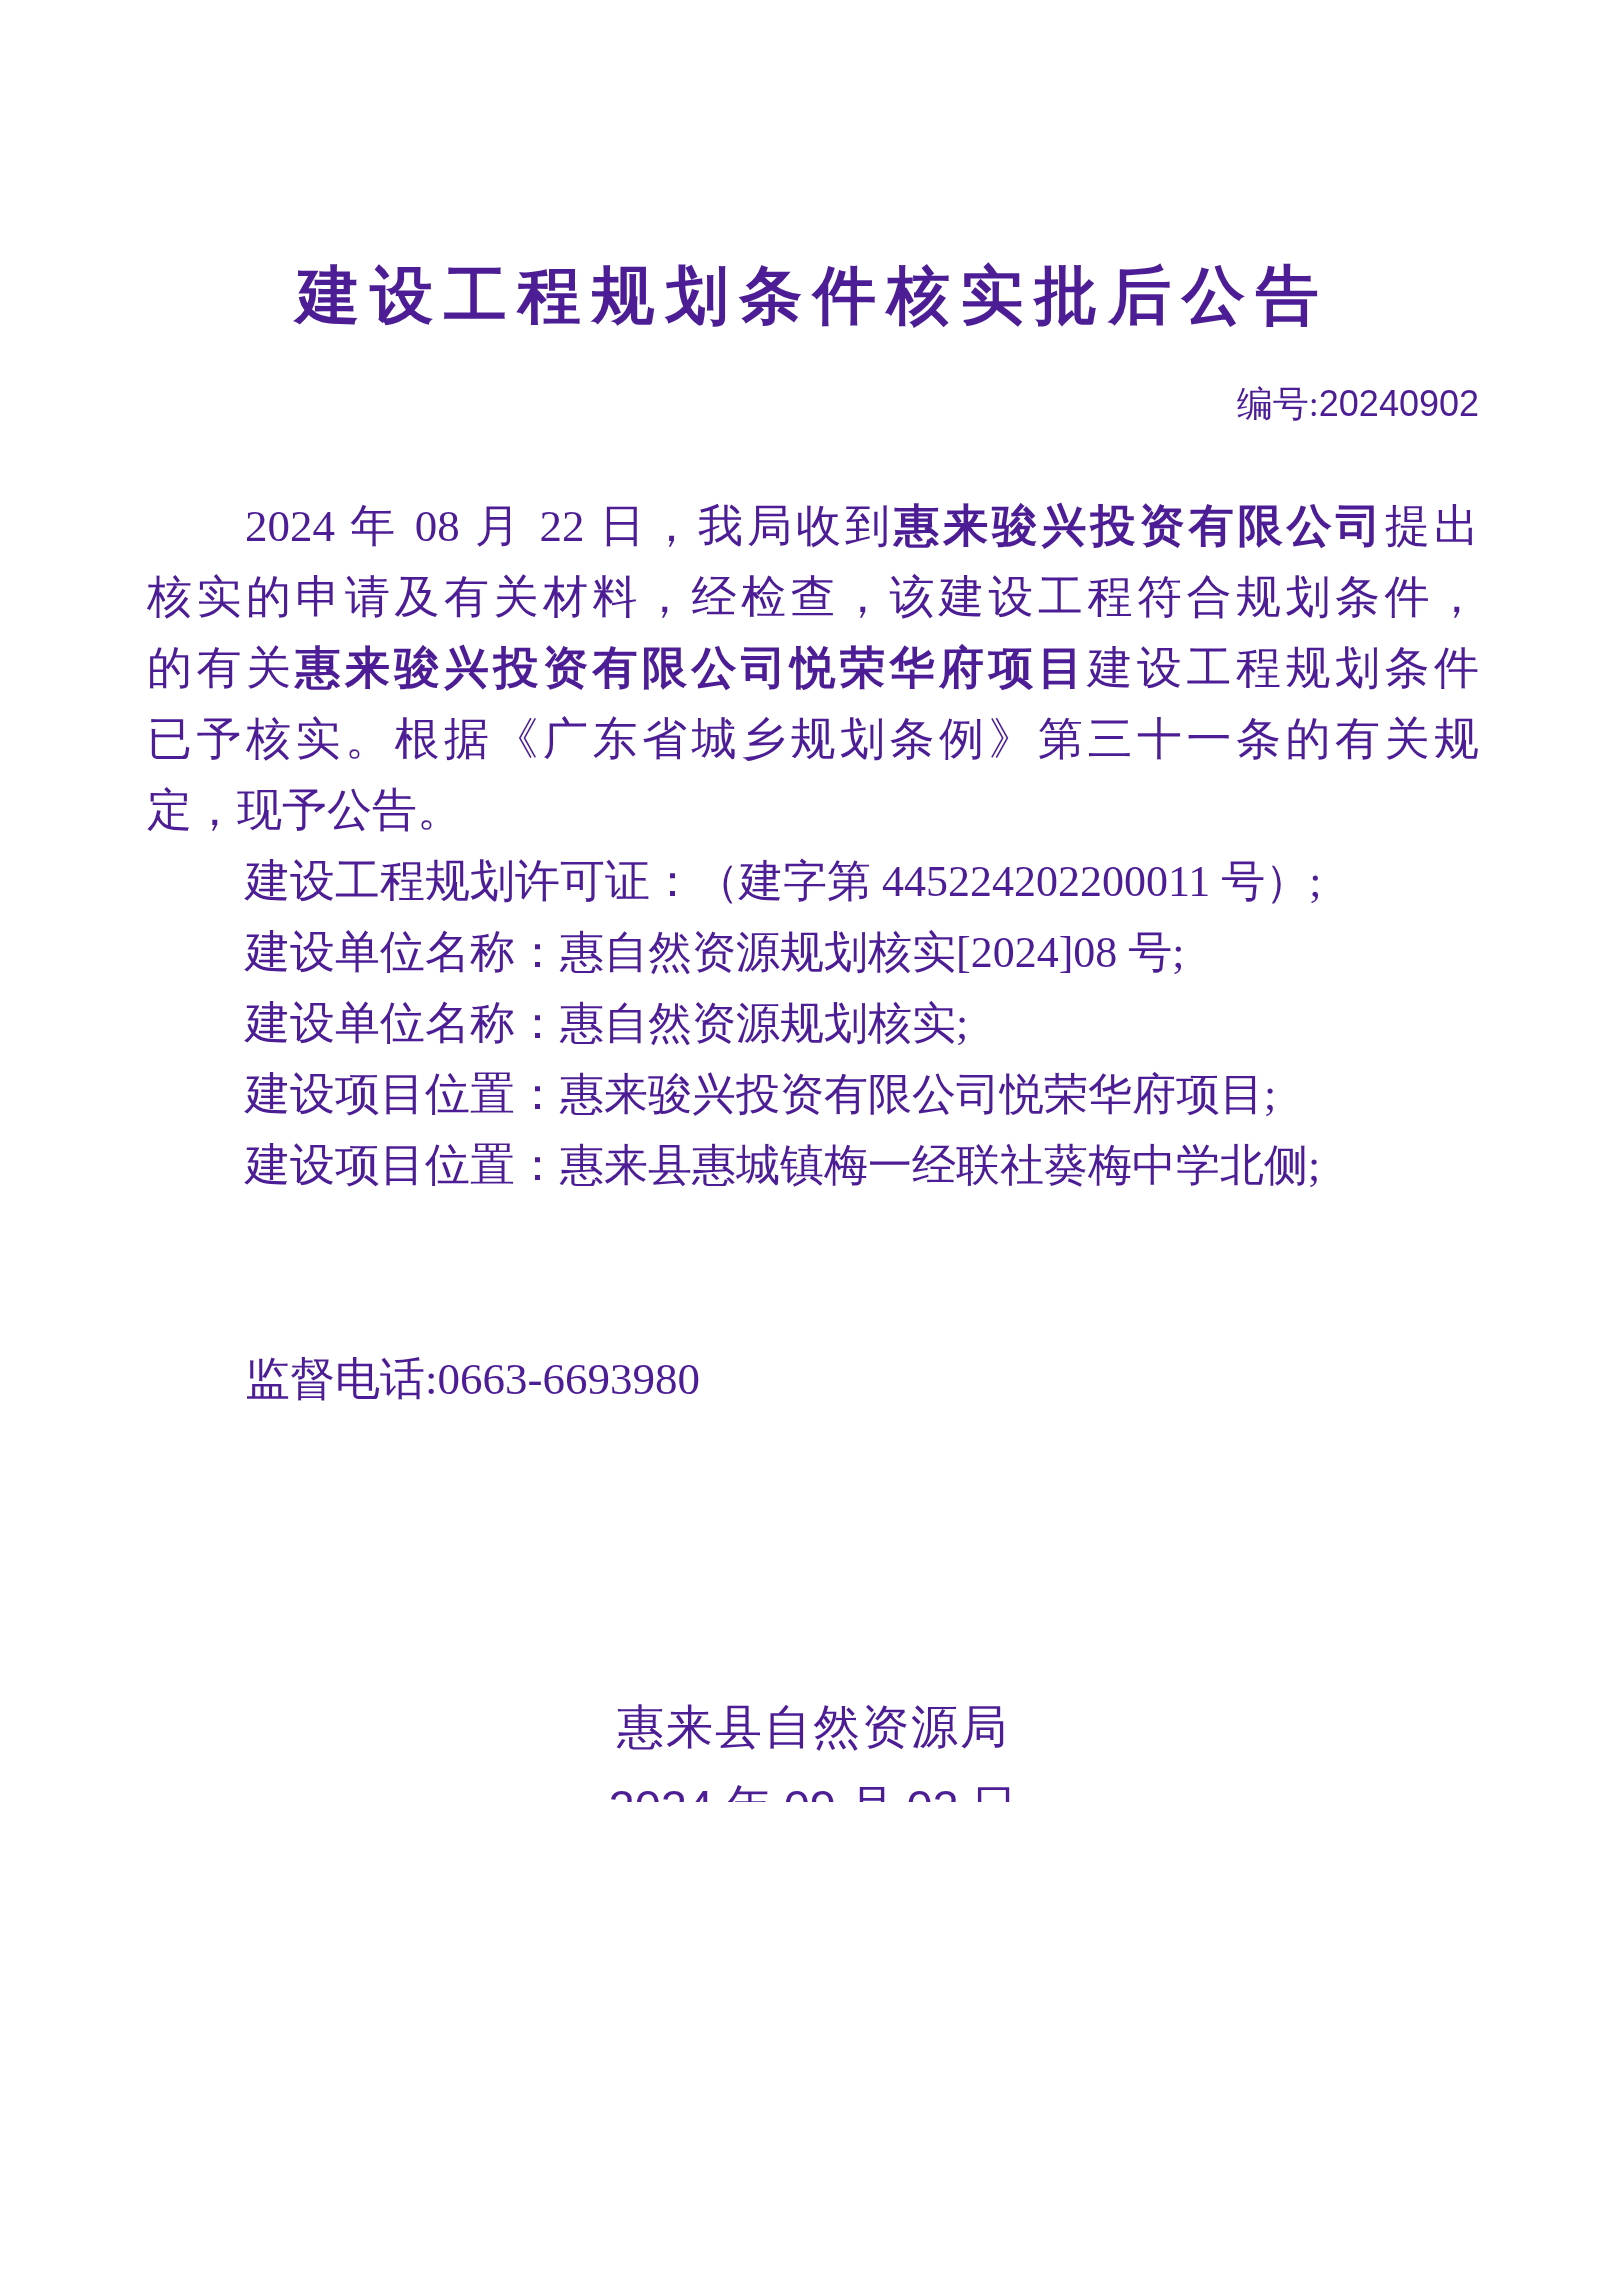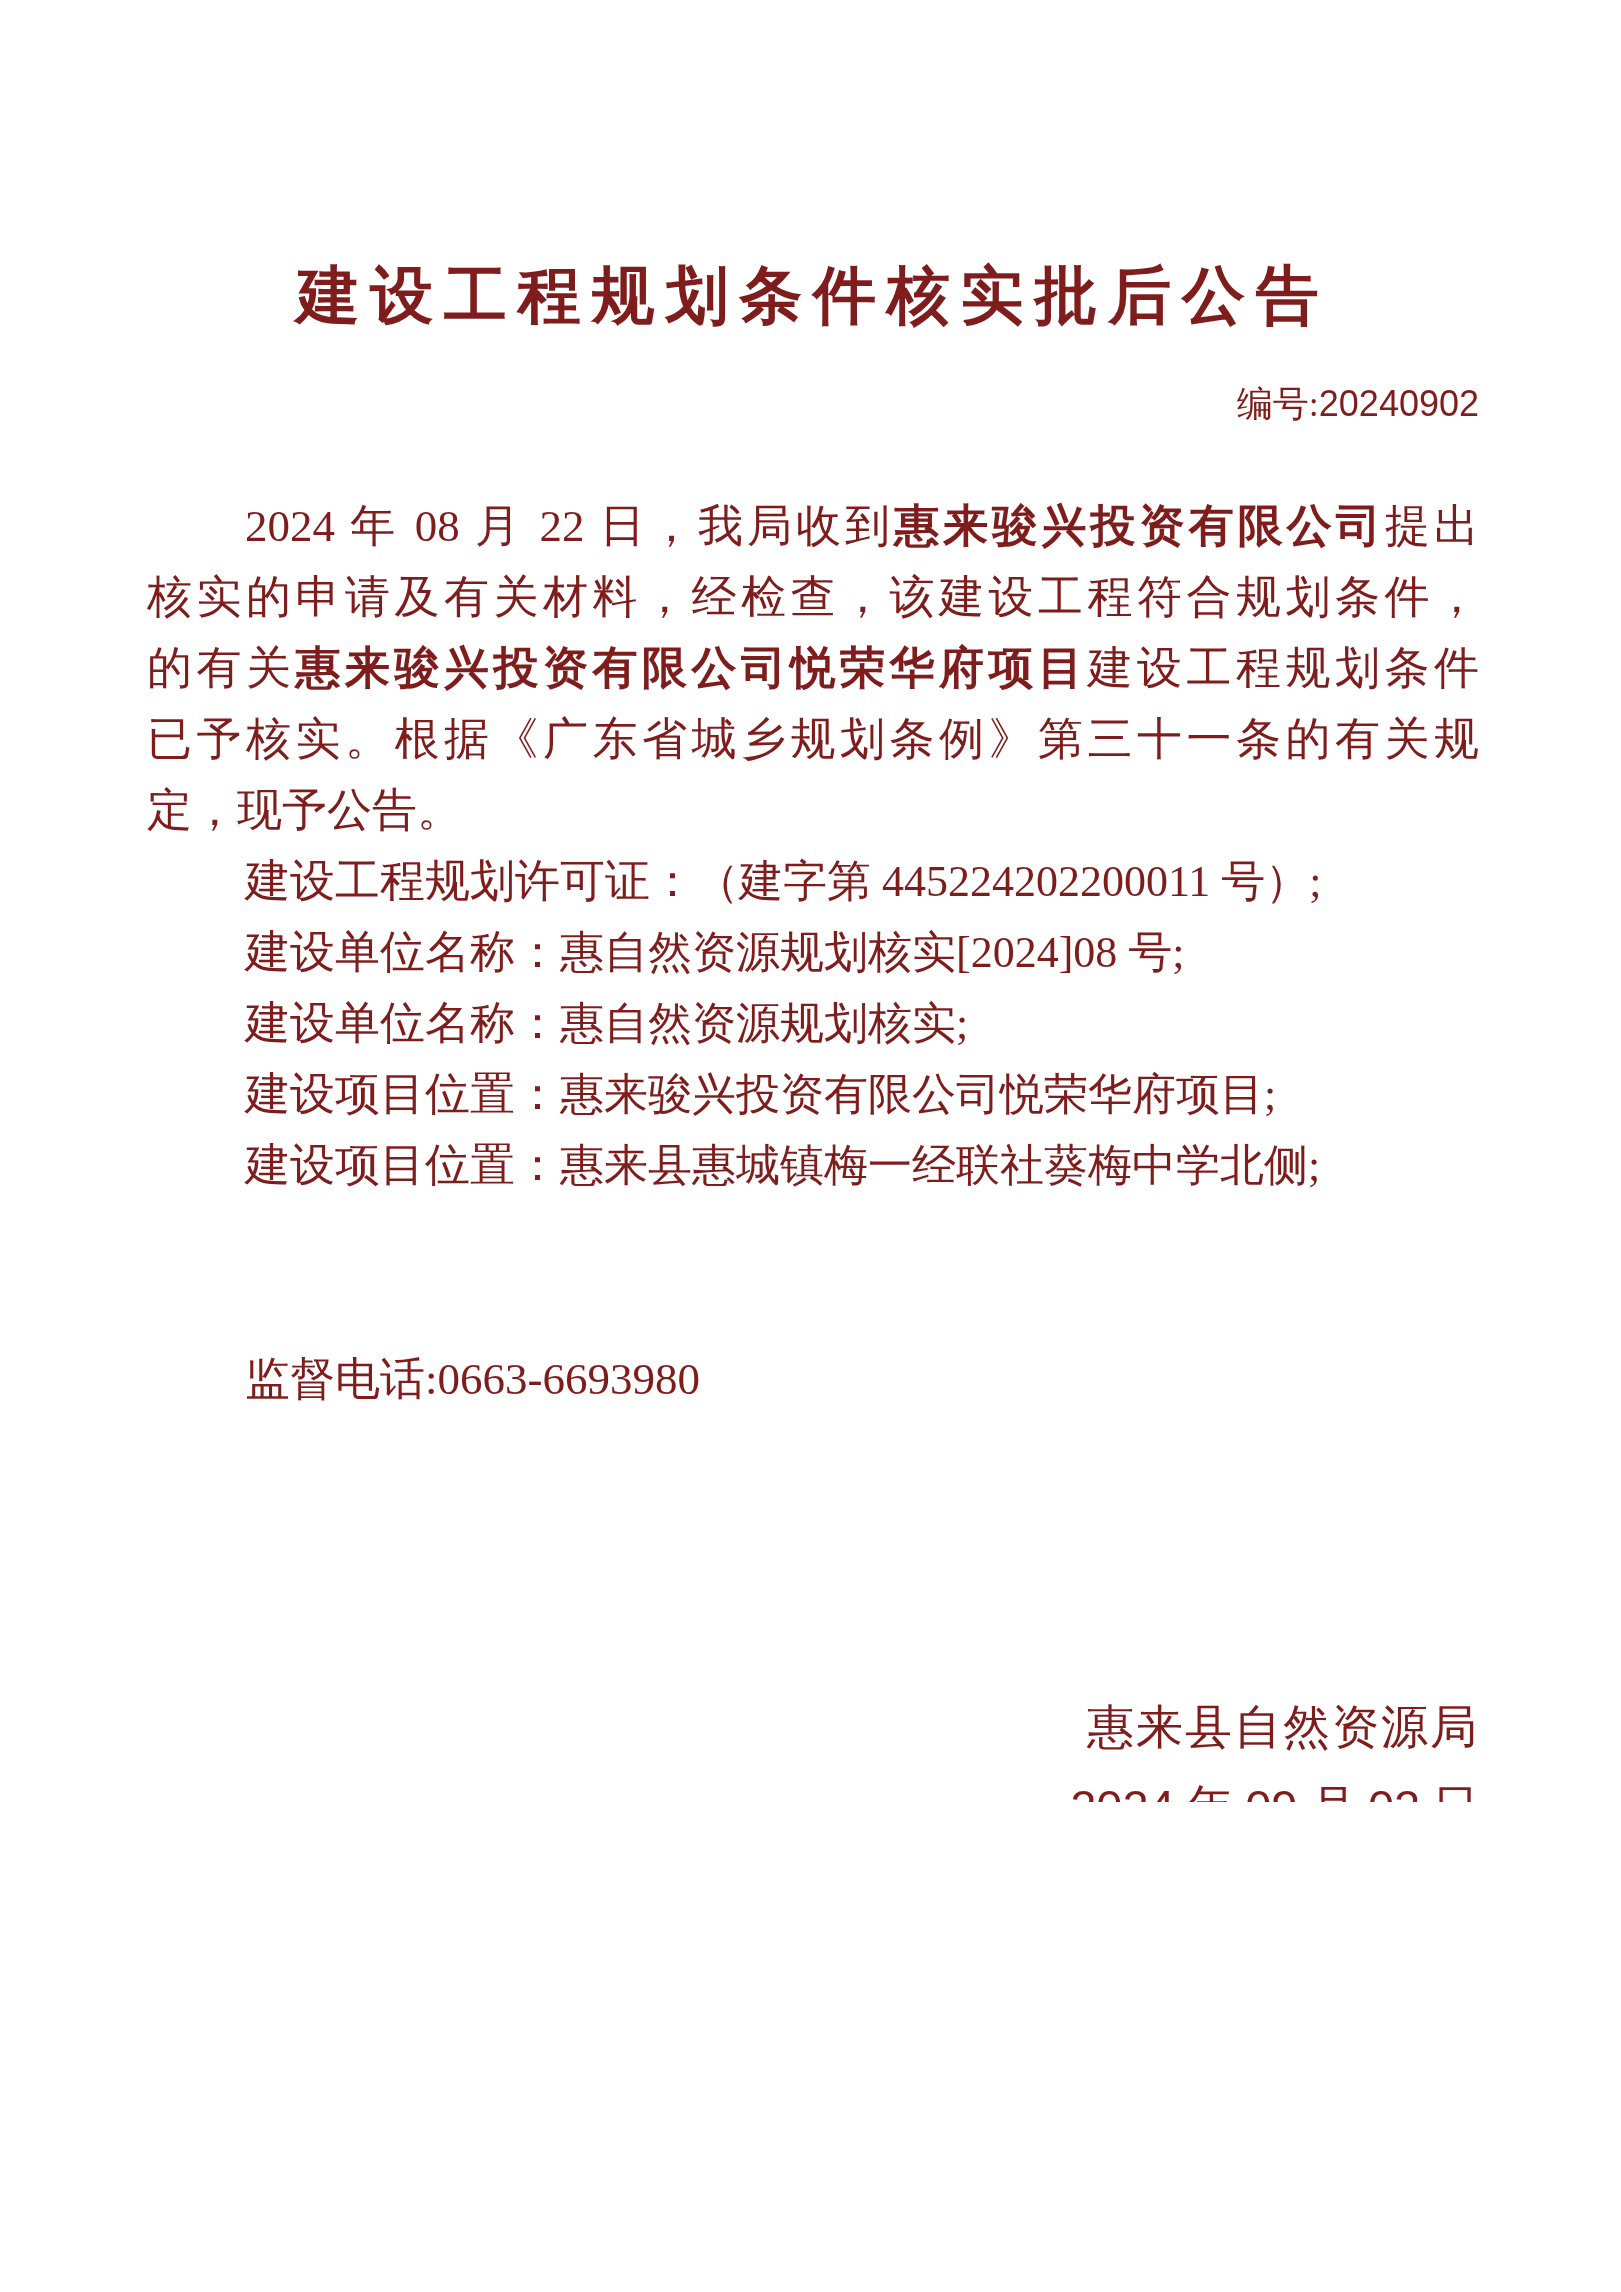--- a/index.html
+++ b/index.html
@@ -5,21 +5,21 @@
   html, body {
     margin: 0;
     padding: 0;
     background: #ffffff;
   }
   .page {
     position: relative;
     width: 1621px;
     height: 1802px;
     background: #ffffff;
-    color: #7f1d1d;
+    color: #4c1d95;
     font-family: "Liberation Serif", "DejaVu Serif", serif;
     overflow: hidden;
   }
   .content {
     padding: 262px 142px 0 147px;
   }
   .title {
     margin: 0;
     font-size: 63px;
     line-height: 69px;
@@ -68,21 +68,21 @@
   }
   .hotline {
     margin-top: 143px;
     padding-left: 98px;
     font-size: 45px;
     line-height: 71px;
     white-space: nowrap;
   }
   .signature {
     margin-top: 272px;
-    text-align: right;
+    text-align: center;
     font-size: 47px;
     line-height: 80px;
   }
   .signature .org-line {
     letter-spacing: 2px;
   }
 </style>
 </head>
 <body>
 

